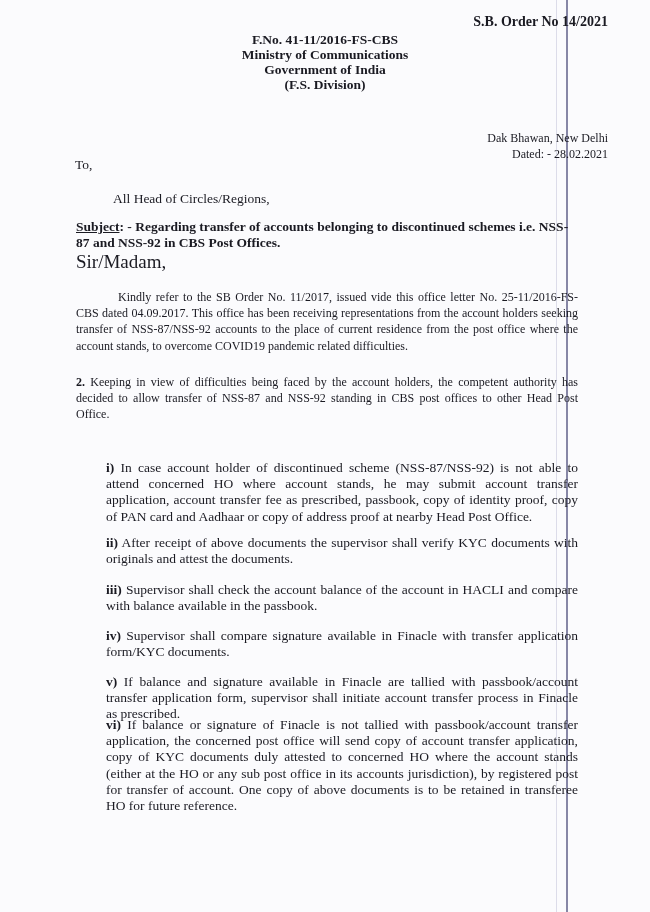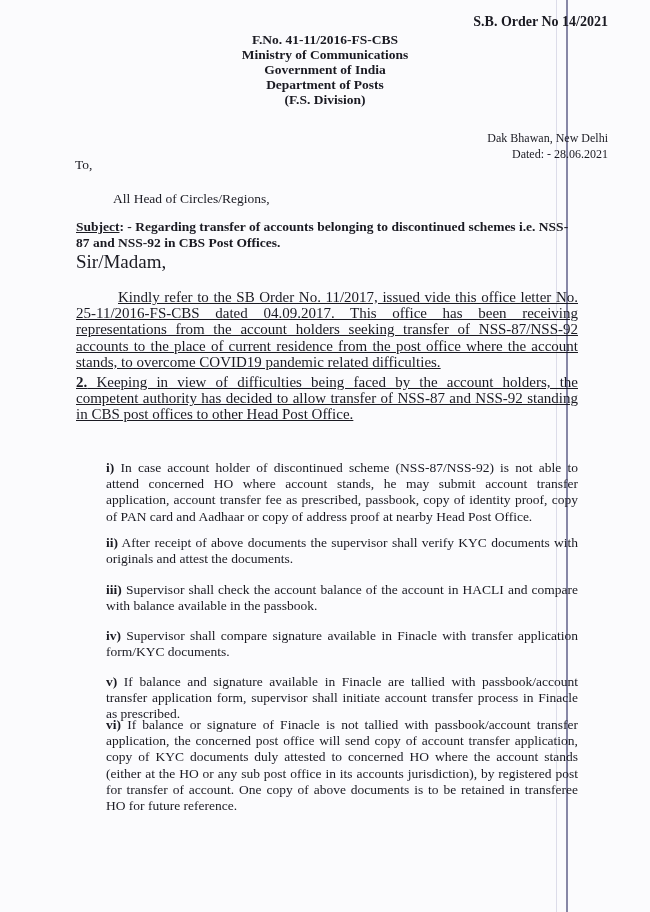--- a/index.html
+++ b/index.html
@@ -15,21 +15,21 @@
   .vline2 { position: absolute; left: 556px; top: 0; width: 1px; height: 912px; background: #c8c8dc; opacity: 0.6; }
   .abs { position: absolute; }
   .order { top: 14px; right: 42px; font-weight: bold; font-size: 14px; }
   .hdr { top: 32px; left: 235px; width: 180px; text-align: center; font-weight: bold; font-size: 13.5px; line-height: 15px; }
   .place { top: 130px; right: 42px; text-align: right; font-size: 12px; line-height: 16px; }
   .to { top: 157px; left: 75px; font-size: 13.5px; }
   .addressee { top: 191px; left: 113px; font-size: 13.5px; }
   .subject { top: 219px; left: 76px; width: 500px; font-weight: bold; font-size: 13.5px; line-height: 16px; }
   .subject .u { text-decoration: underline; }
   .salute { top: 251px; left: 76px; font-size: 19px; }
-  .para { left: 76px; width: 502px; font-size: 15px; line-height: 16.2px; text-align: justify; text-decoration: underline; }
+  .para { left: 76px; width: 502px; font-size: 12px; line-height: 16.2px; text-align: justify; }
   .p1 { top: 289px; text-indent: 42px; }
   .p2 { top: 374px; }
   .p3 { top: 425px; }
   .p3 .num { display: inline-block; width: 45px; font-weight: bold; }
   .item { left: 106px; width: 472px; font-size: 13.5px; line-height: 16.2px; text-align: justify; }
   .item b { font-weight: bold; }
   .i1 { top: 460px; }
   .i2 { top: 535px; }
   .i3 { top: 582px; }
   .i4 { top: 628px; }
@@ -42,27 +42,26 @@
 <div class="page">
   <div class="vline2"></div>
   <div class="vline"></div>
 
   <div class="abs order">S.B. Order No 14/2021</div>
 
   <div class="abs hdr">
     <div>F.No. 41-11/2016-FS-CBS</div>
     <div>Ministry of Communications</div>
     <div>Government of India</div>
-    <div>Department of Posts</div>
     <div>(F.S. Division)</div>
   </div>
 
   <div class="abs place">
     <div>Dak Bhawan, New Delhi</div>
-    <div>Dated: - 28.06.2021</div>
+    <div>Dated: - 28.02.2021</div>
   </div>
 
   <div class="abs to">To,</div>
   <div class="abs addressee">All Head of Circles/Regions,</div>
 
   <div class="abs subject">
     <span class="u">Subject</span><span>: - Regarding transfer of accounts belonging to discontinued schemes i.e. NSS-87 and NSS-92 in CBS Post Offices.</span>
   </div>
 
   <div class="abs salute">Sir/Madam,</div>

